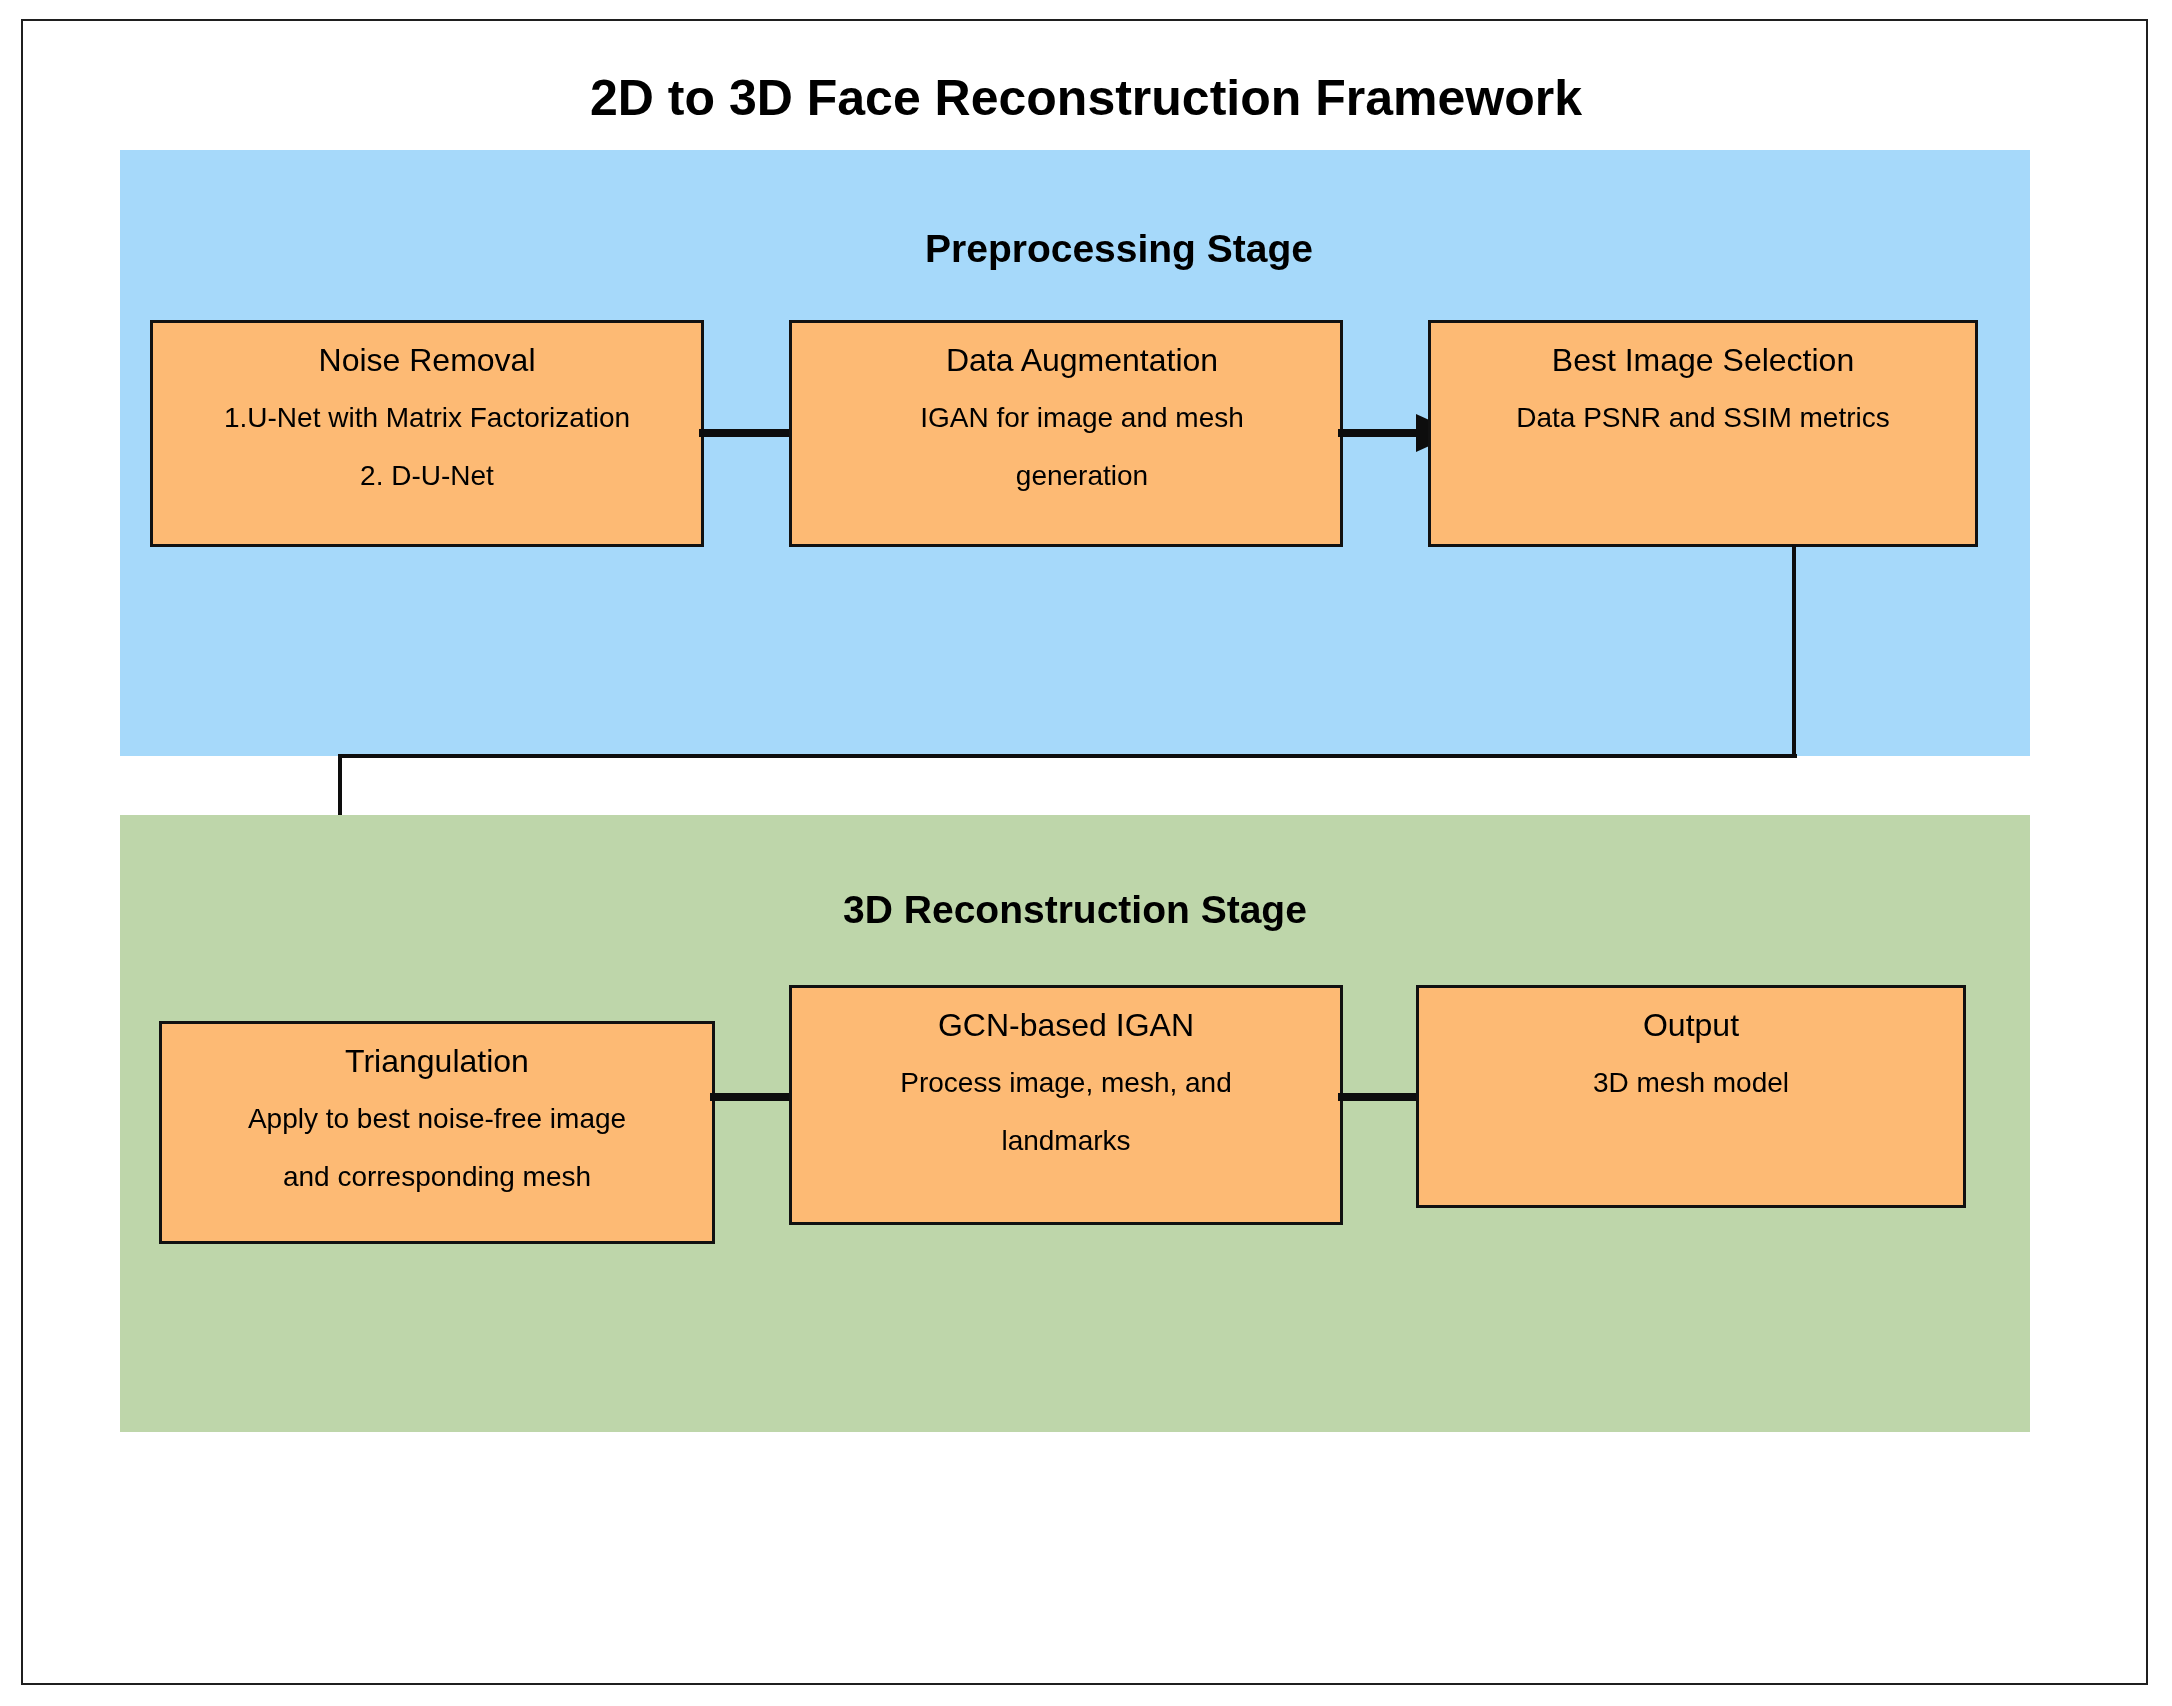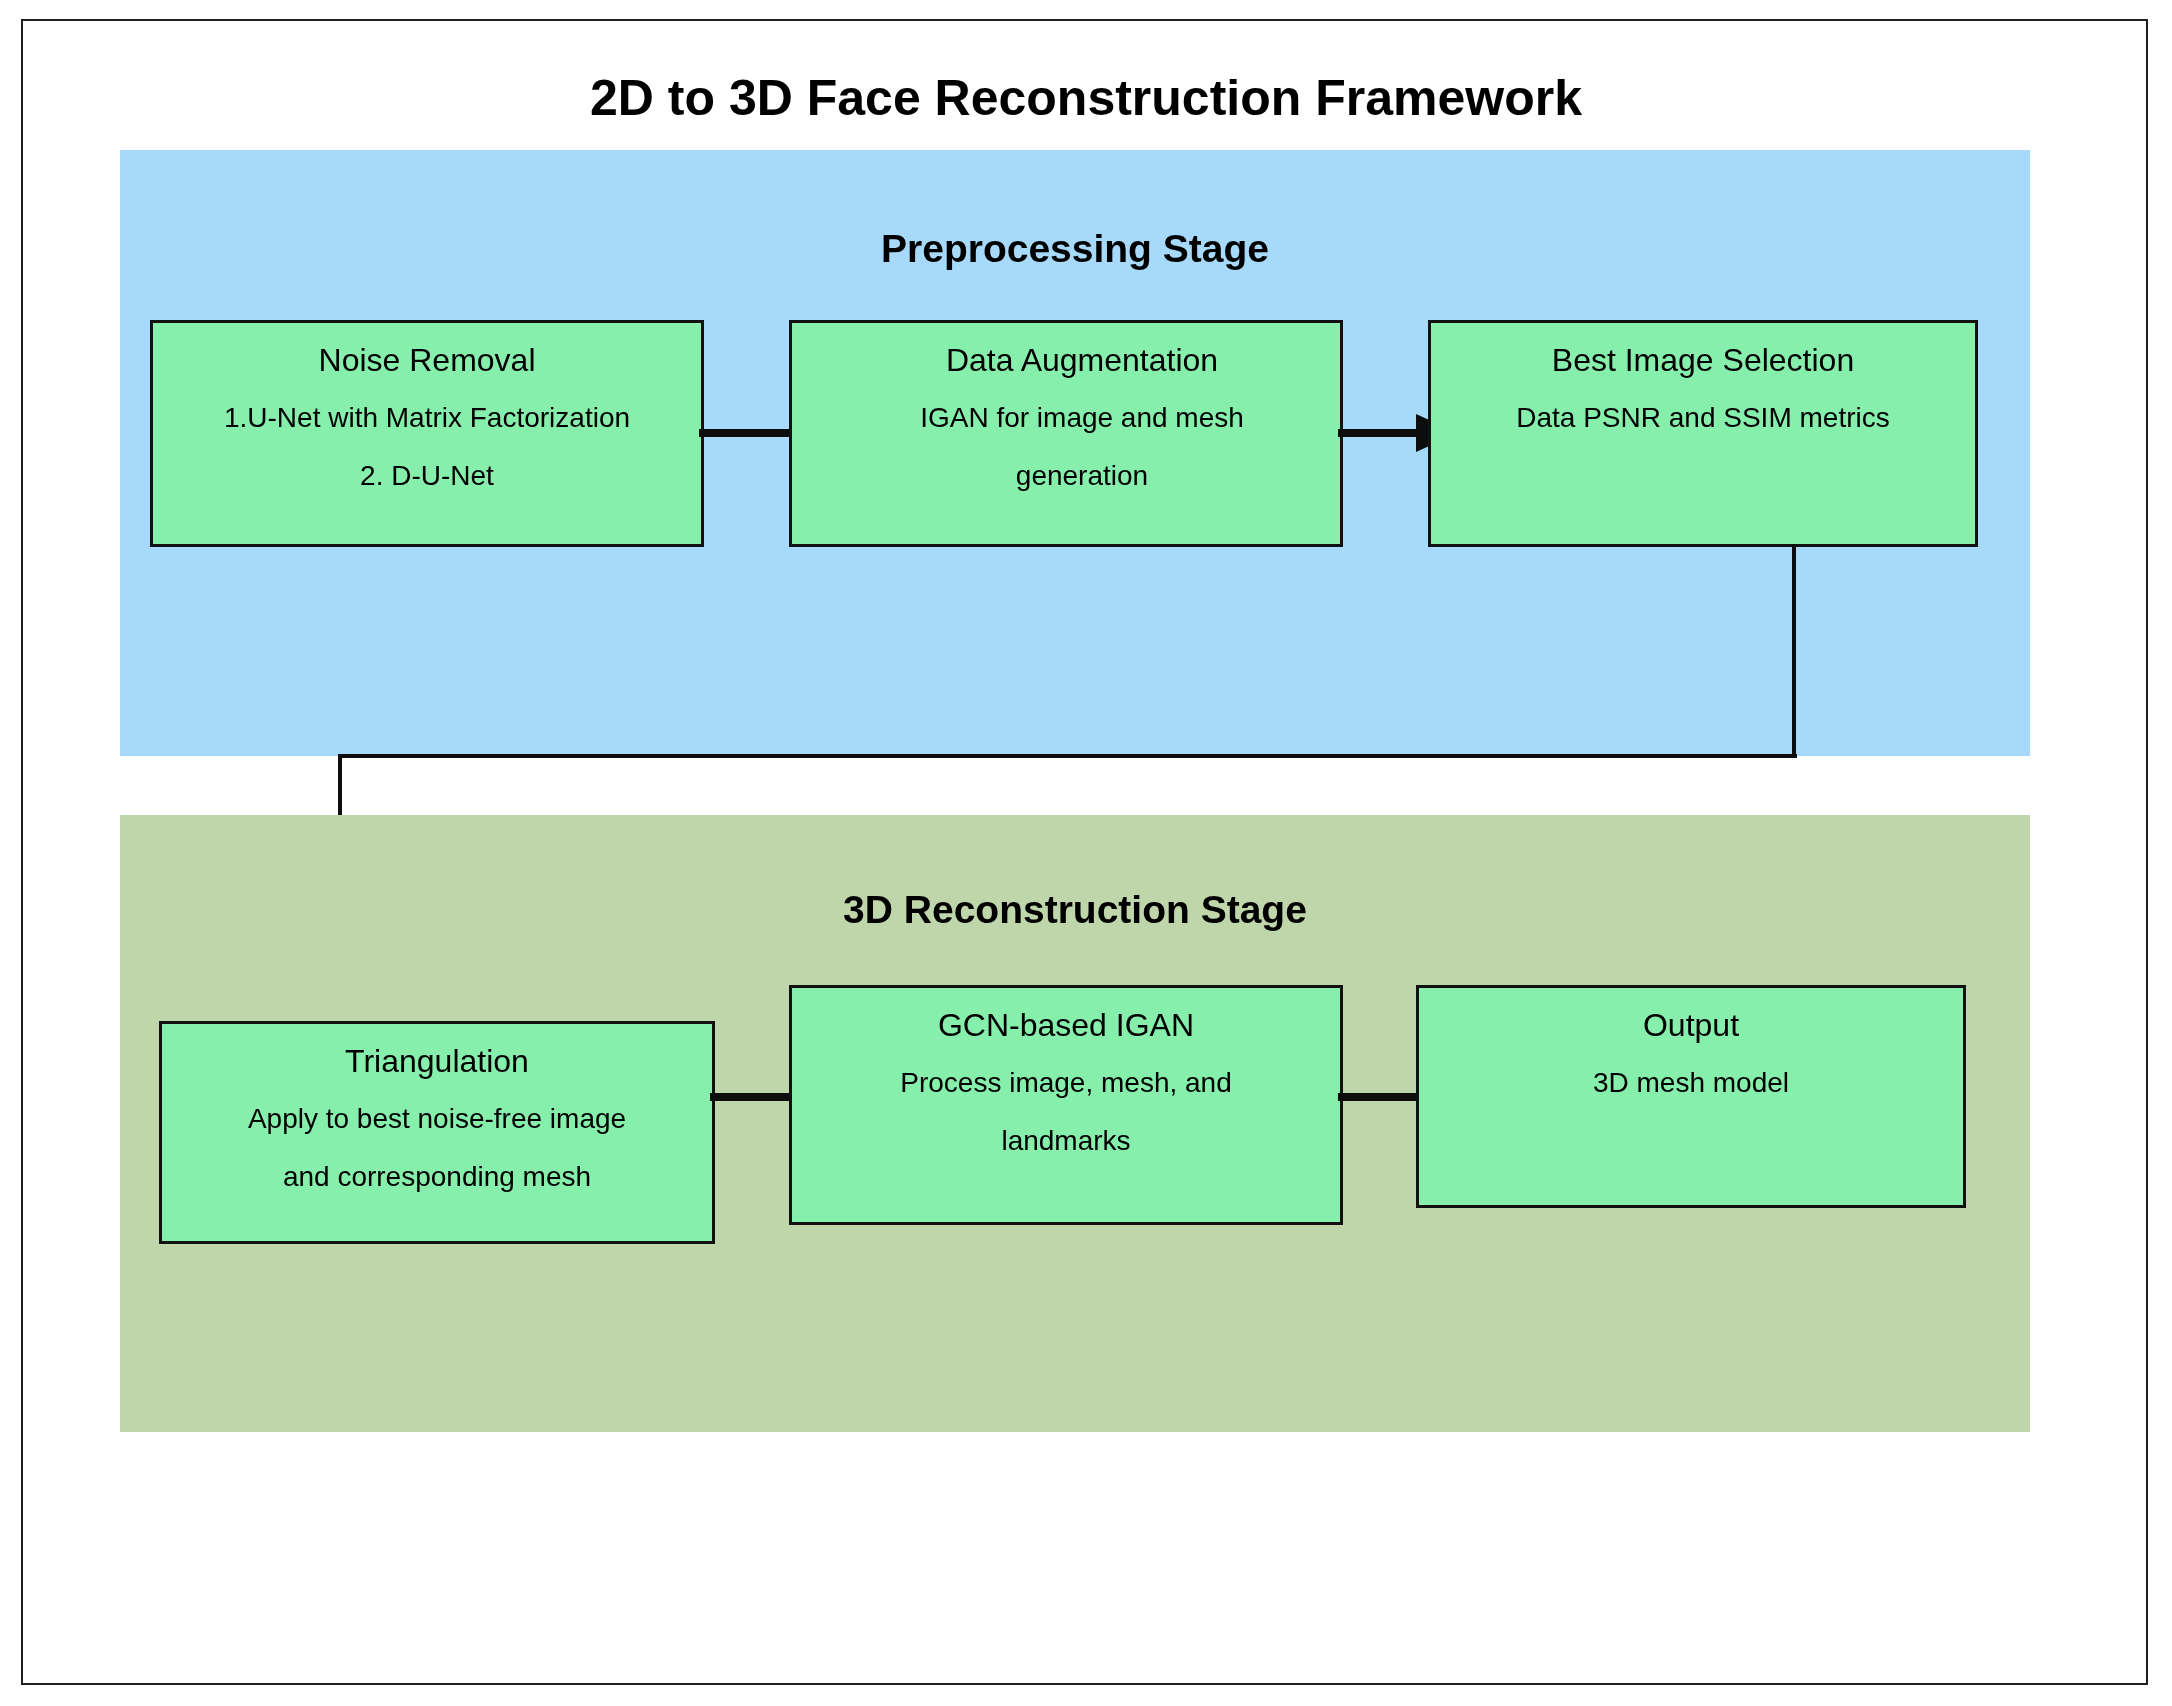--- a/index.html
+++ b/index.html
@@ -4,21 +4,21 @@
 <style>
   html, body { margin: 0; padding: 0; background: #ffffff; }
   body { width: 2172px; height: 1707px; font-family: "Liberation Sans", "DejaVu Sans", sans-serif; color: #000; }
   .page { position: relative; width: 2172px; height: 1707px; background: #fff; overflow: hidden; }
   .frame { position: absolute; left: 21px; top: 19.4px; width: 2123px; height: 1662px; border: 2.8px solid #1f1f1f; }
   .title { position: absolute; left: 0; top: 69px; width: 2172px; text-align: center;
            font-size: 50px; font-weight: bold; letter-spacing: 0; }
   .stage-bg { position: absolute; left: 120px; width: 1910px; }
   .stage-label { position: absolute; left: 120px; width: 1910px; text-align: center;
                  font-size: 39px; font-weight: bold; }
-  .node { position: absolute; height: 227px; background: #86efac; border: 3.5px solid #111;
+  .node { position: absolute; height: 227px; background: #fdba74; border: 3.5px solid #111;
           box-sizing: border-box; text-align: center; padding-top: 8.3px; }
   .node-title { font-size: 32px; line-height: 58px; }
   .node-line  { font-size: 28px; line-height: 58px; }
   .shaft-h { position: absolute; height: 8.3px; background: #0d0d0d; }
   .head-right { position: absolute; width: 0; height: 0;
                 border-top: 19.4px solid transparent; border-bottom: 19.4px solid transparent;
                 border-left: 42px solid #0d0d0d; }
   .head-down { position: absolute; width: 0; height: 0;
                border-left: 18.7px solid transparent; border-right: 18.7px solid transparent;
                border-top: 32px solid #0d0d0d; }
@@ -30,21 +30,21 @@
 
 <div class="page">
 
   <div class="frame"></div>
 
   <div class="title">2D to 3D Face Reconstruction Framework</div>
 
   
   <section>
     <div class="stage-bg" style="top: 150px; height: 606px; background-color: rgb(166, 217, 250);"></div>
-    <div class="stage-label" style="top:227px;">Preprocessing Stage</div>
+    <div class="stage-label" style="top:227px;margin-left:44px;">Preprocessing Stage</div>
 
     <div class="node" style="left:150px; top:320px; width:554px;">
       <div class="node-title">Noise Removal</div>
       <div class="node-line">1.U-Net with Matrix Factorization</div>
       <div class="node-line">2. D-U-Net</div>
     </div>
 
     <div class="shaft-h" style="left:699px; top:429px; width:93px;"></div>
     <div class="head-right" style="left:789px; top:414px;"></div>
 

